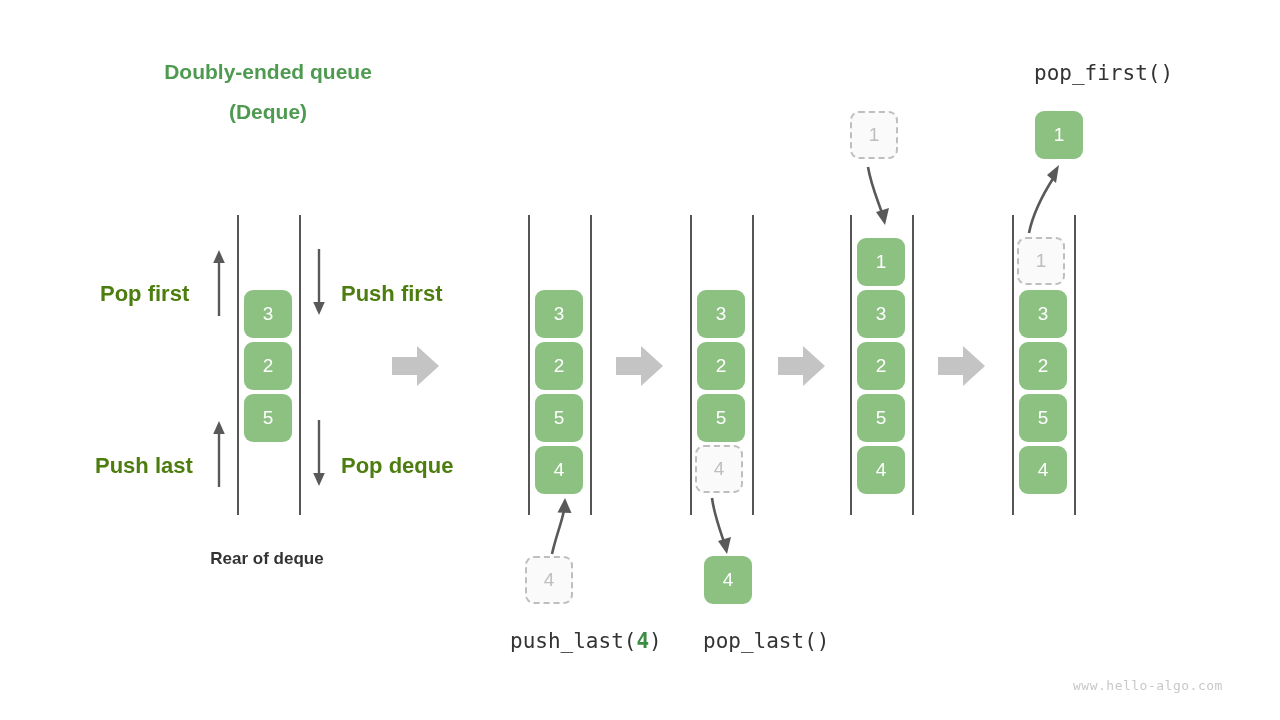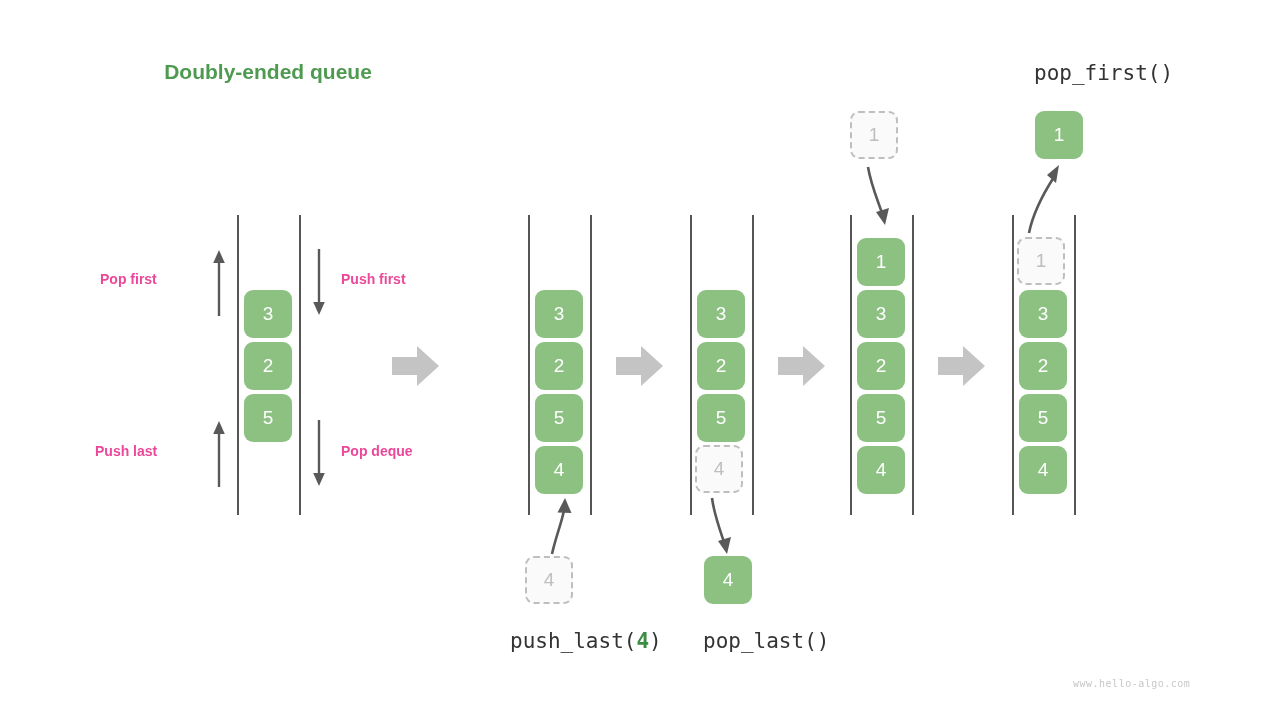--- a/index.html
+++ b/index.html
@@ -31,38 +31,39 @@
     font-family: "Liberation Sans", sans-serif;
     font-weight: bold;
     font-size: 17px;
     color: #333333;
     text-align: center;
     white-space: nowrap;
   }
   .side-label {
     font-family: "Liberation Sans", sans-serif;
     font-weight: bold;
-    font-size: 14px;
-    color: #ec4899;
-    white-space: nowrap;
+    font-size: 22px;
+    color: #4d7c0f;
+    white-space: nowrap;
+    margin-top: 10px;
   }
   .op-label {
     font-family: "DejaVu Sans Mono", "Liberation Mono", monospace;
     font-size: 21px;
     color: #333333;
     white-space: nowrap;
     letter-spacing: 0px;
   }
   .op-label .arg {
     color: #3C8C43;
     font-weight: bold;
   }
   .watermark {
     font-family: "DejaVu Sans Mono", "Liberation Mono", monospace;
-    font-size: 10px;
+    font-size: 13px;
     color: #C8C8C8;
     white-space: nowrap;
     letter-spacing: 0.5px;
   }
 
   
   .rail {
     background: #555555;
     width: 1.6px;
   }
@@ -90,21 +91,23 @@
   }
 
   svg { overflow: visible; }
 </style>
 </head>
 <body>
 
 <div id="canvas">
 
   <div class="abs title" style="left:118px; top:52px; width:300px;">Doubly-ended queue</div>
-
+  <div class="abs title" style="left:118px; top:92px; width:300px;">(Deque)</div>
+
+  <div class="abs hdr-label" style="left:167px; top:549px; width:200px;">Rear of deque</div>
 
   <div class="abs rail" style="left:237px; top:215px; height:300px;"></div>
   <div class="abs rail" style="left:299px; top:215px; height:300px;"></div>
 
   <div class="abs cell solid" style="left:244px; top:290px;">3</div>
   <div class="abs cell solid" style="left:244px; top:342px;">2</div>
   <div class="abs cell solid" style="left:244px; top:394px;">5</div>
 
   <svg class="abs" width="20" height="70" style="left:209px; top:248px;">
     <line x1="10" y1="68" x2="10" y2="14" stroke="#595959" stroke-width="2.4"></line>

